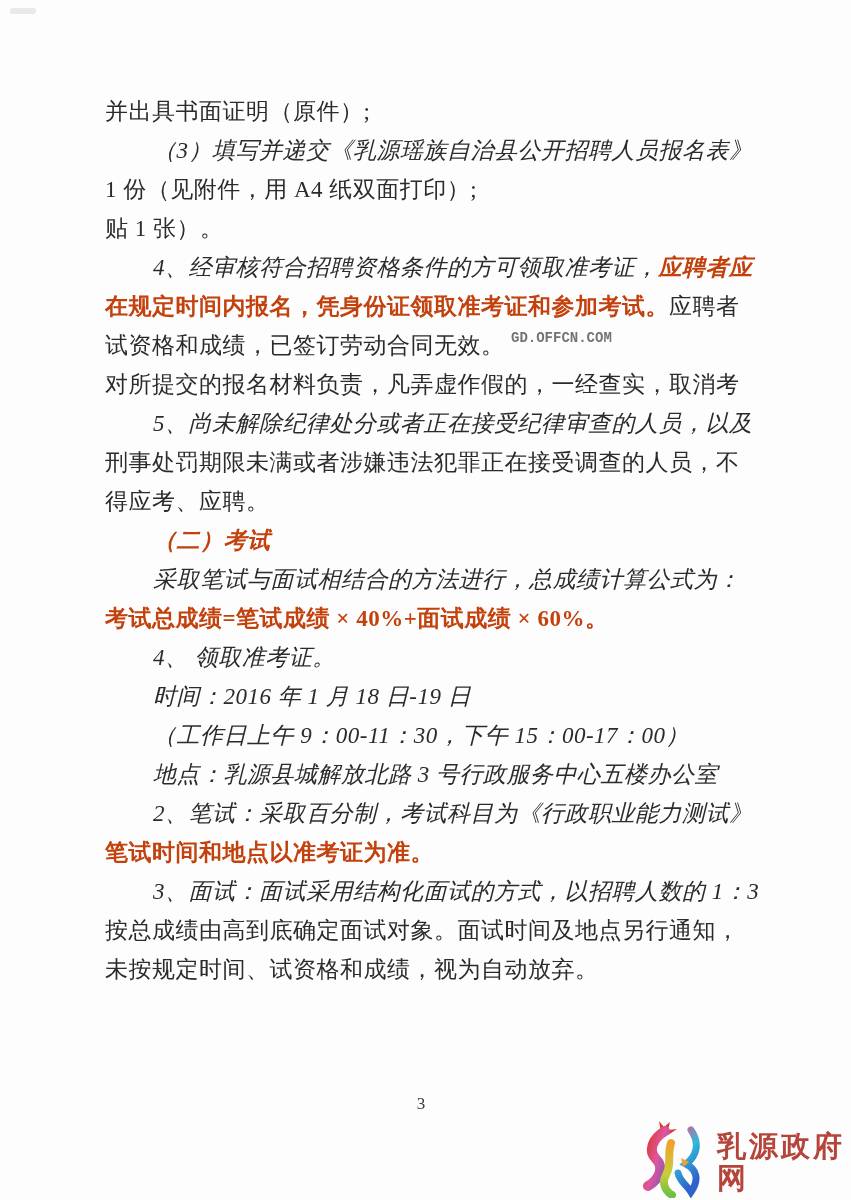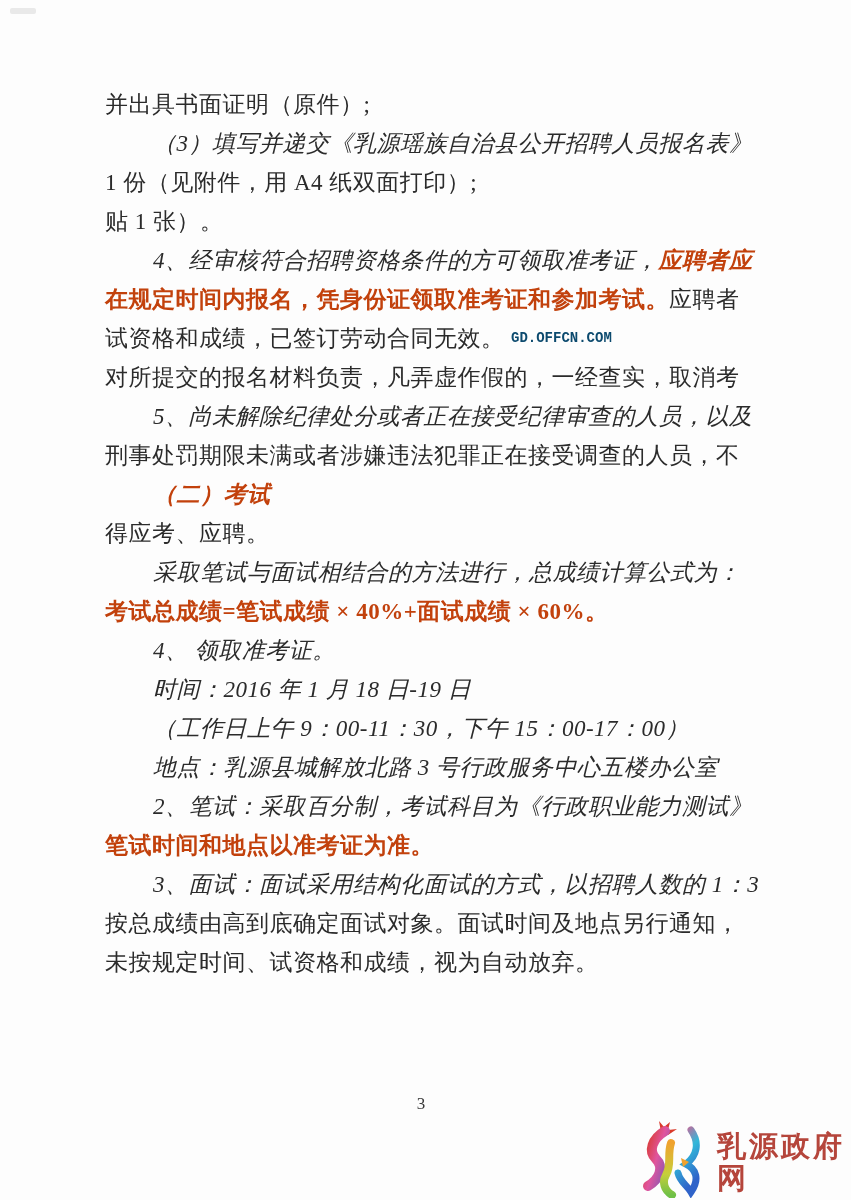--- a/index.html
+++ b/index.html
@@ -8,21 +8,21 @@
     width:851px; height:1200px;
     background:#fdfdfd;
     overflow:hidden;
     font-family:"Liberation Serif","DejaVu Serif",serif;
   }
   .scan-mark {
     position:absolute; left:10px; top:8px;
     width:26px; height:6px; background:#e9e9e9; border-radius:2px;
   }
   .content {
-    position:absolute; left:105px; top:85px; width:660px;
+    position:absolute; left:105px; top:92px; width:660px;
     color:#2b2b2b;
   }
   .line {
     font-size:23px;
     line-height:39px;
     height:39px;
     white-space:nowrap;
     letter-spacing:0.5px;
   }
   .line.indent { padding-left:48px;font-style:italic; }
@@ -54,35 +54,35 @@
     line-height:20px;
   }
 </style>
 </head>
 <body>
 
 <div class="page">
 
   <div class="scan-mark"></div>
 
-  <div class="watermark" style="color: #0c4a6e;">GD.OFFCN.COM</div>
+  <div class="watermark" style="color: #737373;">GD.OFFCN.COM</div>
 
   <div class="content" style="color: rgb(43, 43, 43);">
       <div class="line"><span>并出具书面证明（原件）;</span></div>
       <div class="line indent"><span>（3）填写并递交《乳源瑶族自治县公开招聘人员报名表》</span></div>
       <div class="line"><span>1 份（见附件，用 A4 纸双面打印）;</span></div>
       <div class="line"><span>贴 1 张）。</span></div>
       <div class="line indent"><span>4、经审核符合招聘资格条件的方可领取准考证，</span><span class="bold">应聘者应</span></div>
       <div class="line"><span class="bold">在规定时间内报名，凭身份证领取准考证和参加考试。</span><span>应聘者</span></div>
       <div class="line"><span>试资格和成绩，已签订劳动合同无效。</span></div>
       <div class="line"><span>对所提交的报名材料负责，凡弄虚作假的，一经查实，取消考</span></div>
       <div class="line indent"><span>5、尚未解除纪律处分或者正在接受纪律审查的人员，以及</span></div>
       <div class="line"><span>刑事处罚期限未满或者涉嫌违法犯罪正在接受调查的人员，不</span></div>
+      <div class="line"><span>得应考、应聘。</span></div>
       <div class="line indent"><span class="bold">（二）考试</span></div>
-      <div class="line"><span>得应考、应聘。</span></div>
       <div class="line indent"><span>采取笔试与面试相结合的方法进行，总成绩计算公式为：</span></div>
       <div class="line"><span class="bold">考试总成绩=笔试成绩 × 40%+面试成绩 × 60%。</span></div>
       <div class="line indent"><span>4、 领取准考证。</span></div>
       <div class="line indent"><span>时间：2016 年 1 月 18 日-19 日</span></div>
       <div class="line indent"><span>（工作日上午 9：00-11：30，下午 15：00-17：00）</span></div>
       <div class="line indent"><span>地点：乳源县城解放北路 3 号行政服务中心五楼办公室</span></div>
       <div class="line indent"><span>2、笔试：采取百分制，考试科目为《行政职业能力测试》</span></div>
       <div class="line"><span class="bold">笔试时间和地点以准考证为准。</span></div>
       <div class="line indent"><span>3、面试：面试采用结构化面试的方式，以招聘人数的 1：3</span></div>
       <div class="line"><span>按总成绩由高到底确定面试对象。面试时间及地点另行通知，</span></div>

